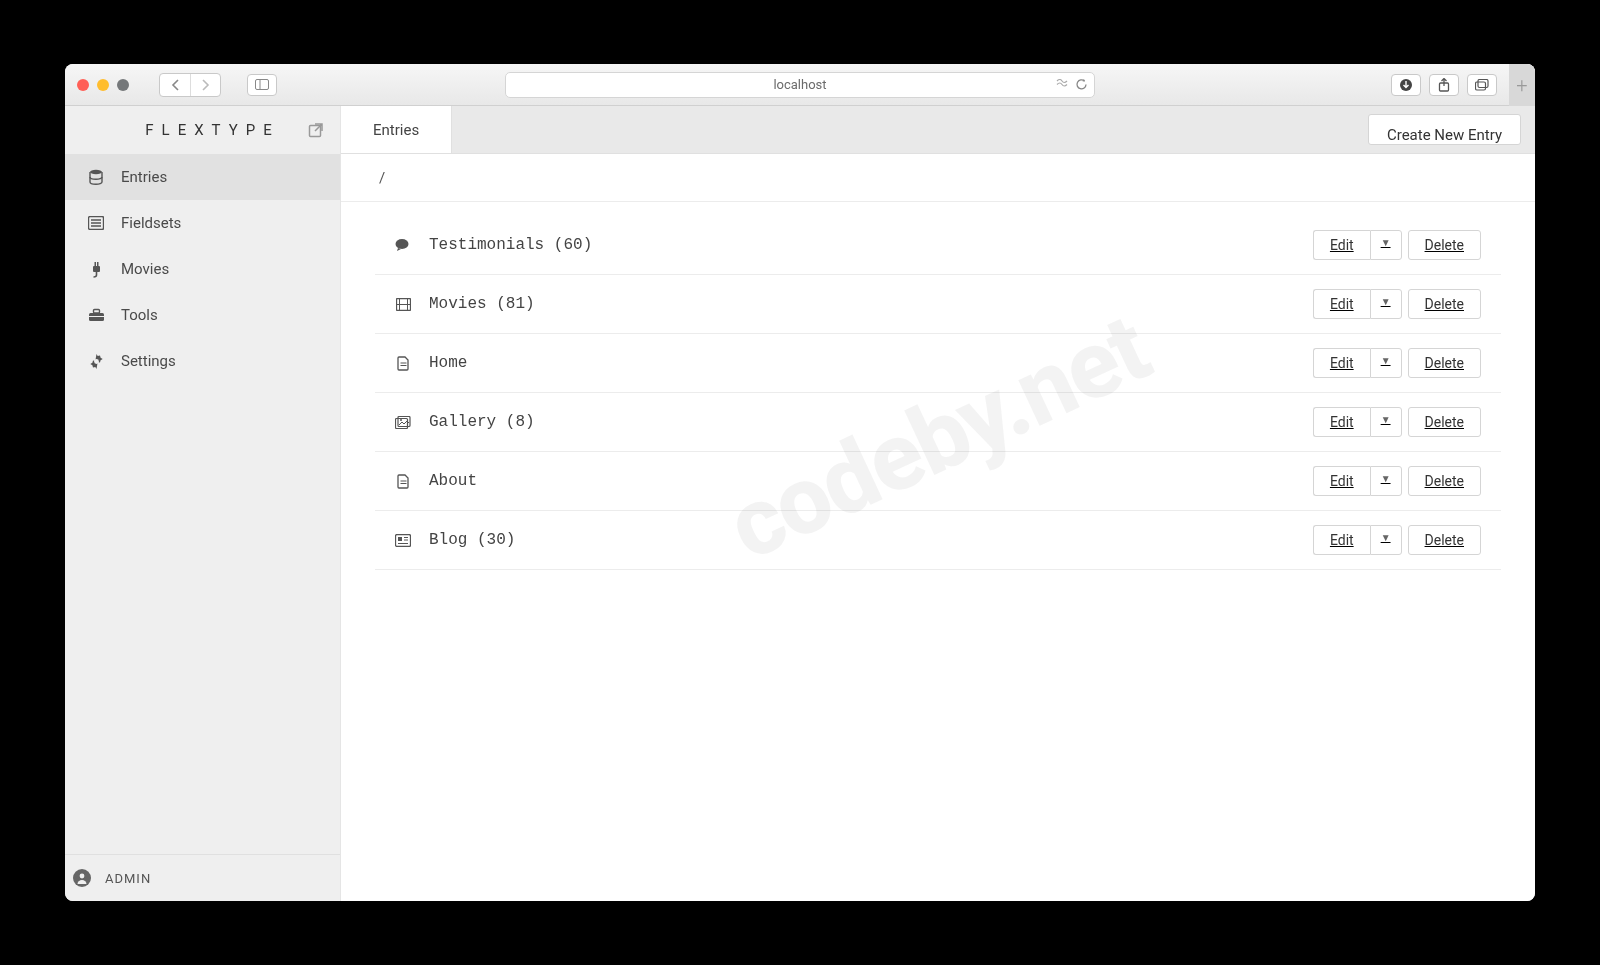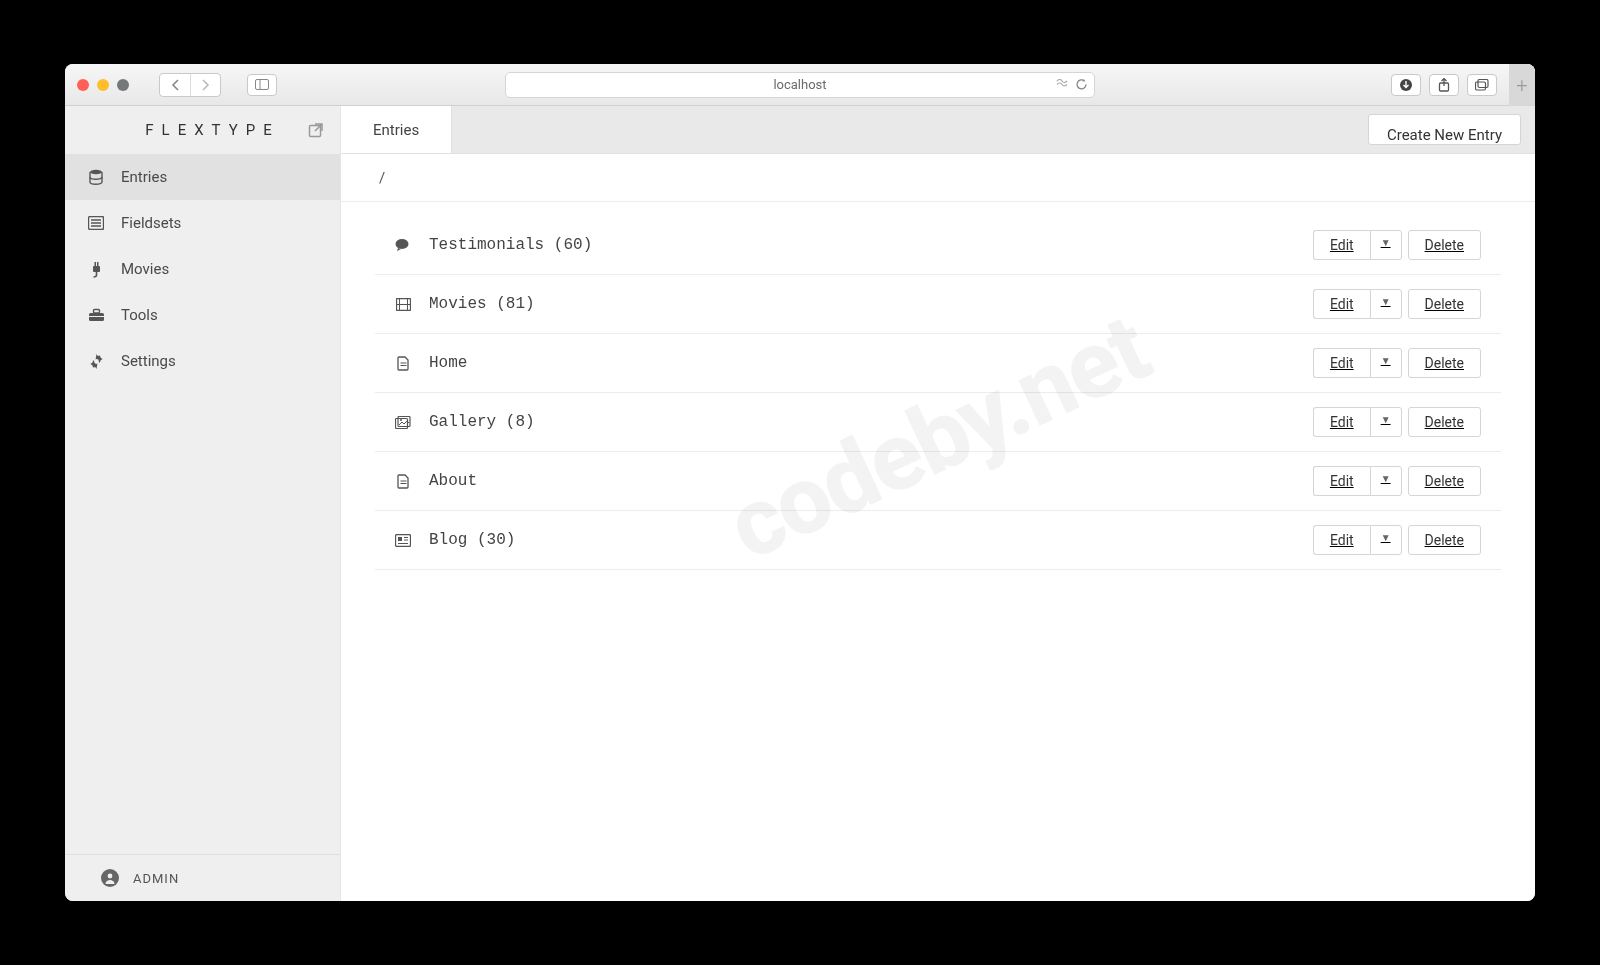--- a/index.html
+++ b/index.html
@@ -93,21 +93,21 @@
       gap: 16px;
       padding: 14px 22px;
       color: #4a4a4a;
       font-size: 15px;
       cursor: pointer;
     }
     .nav-item.active { background: #e1e1e1; }
     .nav-icon { width: 18px; height: 18px; display: flex; align-items: center; justify-content: center; color: #555; flex-shrink: 0; }
     .sidebar-footer {
       border-top: 1px solid #e0e0e0;
-      padding: 14px 36px;
+      padding: 14px 8px;
       display: flex;
       align-items: center;
       gap: 14px;
       color: #555;
       font-size: 13px;
       letter-spacing: 1px;
     }
     .avatar { width: 18px; height: 18px; border-radius: 50%; background: #666; display: flex; align-items: center; justify-content: center; }
     .avatar svg { fill: #efefef; }
     

